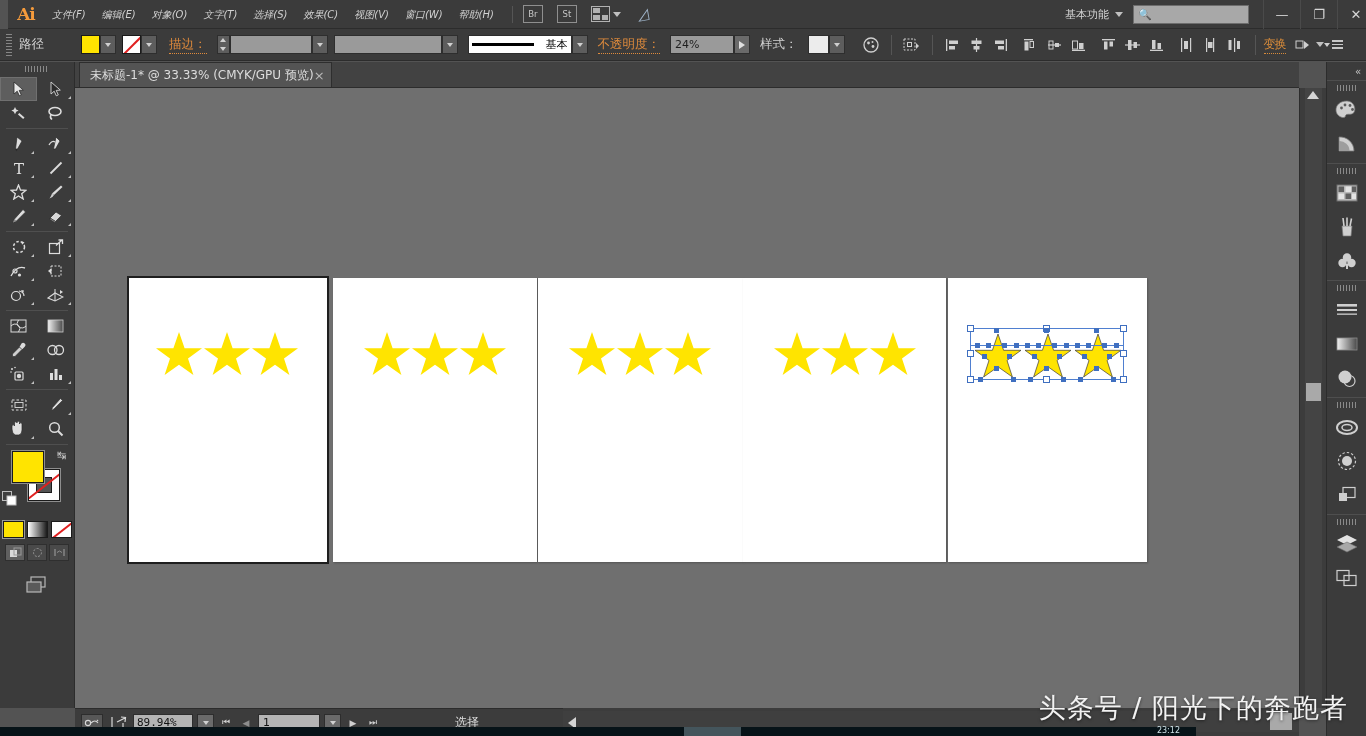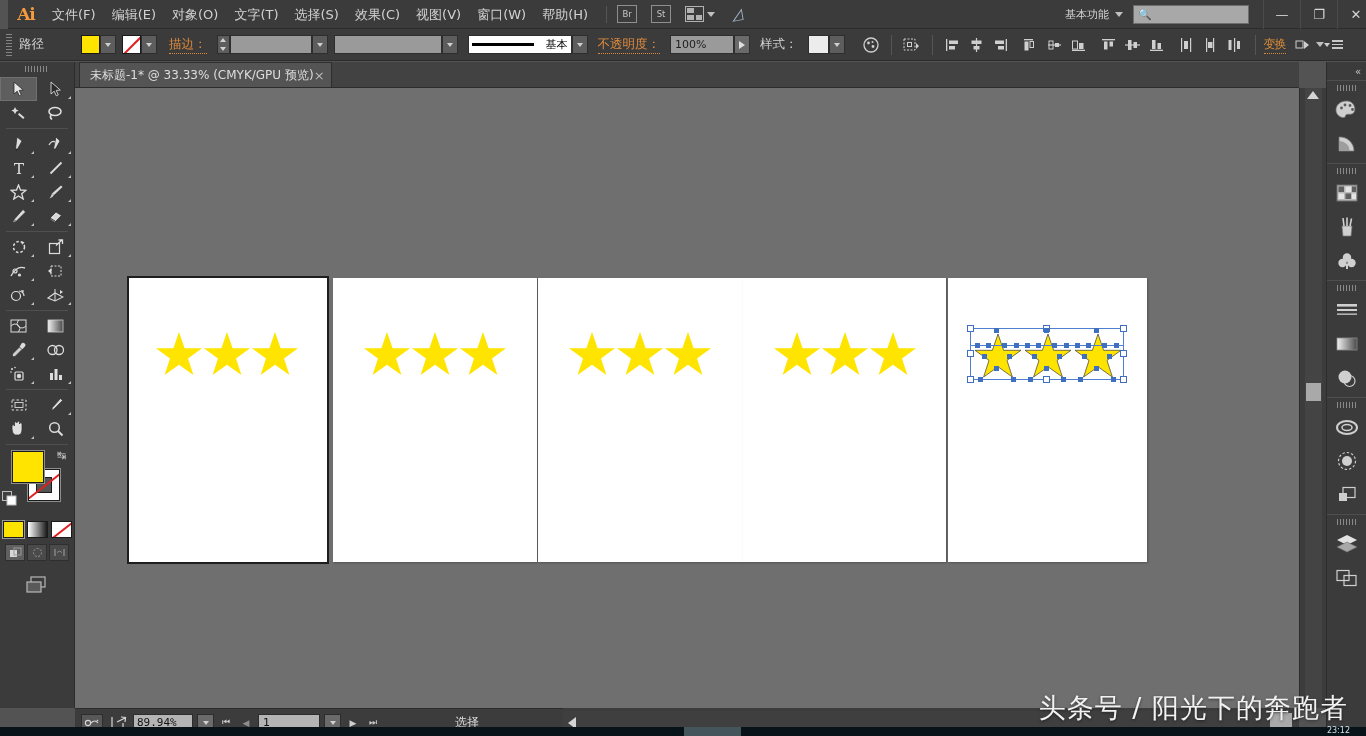--- a/index.html
+++ b/index.html
@@ -21,21 +21,21 @@
     display: flex; align-items: center;
     border-bottom: 1px solid #2c2c2c;
   }
   .ai-logo {
     width: 36px; height: 29px; display: flex; align-items: center; justify-content: center;
     font-family: "DejaVu Serif", "Liberation Serif", serif;
     font-weight: bold; font-size: 17px; color: #f59b3c; letter-spacing: -1px;
   }
   .menu-item {
     padding: 0 8px; height: 29px; line-height: 29px;
-    font-size: 13px; color: #d2d2d2; cursor: default; white-space: nowrap;
+    font-size: 10px; color: #d2d2d2; cursor: default; white-space: nowrap; font-style: italic;
   }
   .mb-sep { width: 1px; height: 17px; background: #555; margin: 0 10px; }
   .mb-box {
     width: 20px; height: 18px; border: 1px solid #8f8f8f;
     display: flex; align-items: center; justify-content: center;
     font-size: 8.5px; color: #c6c6c6; margin-right: 14px; cursor: pointer;
   }
   .mb-arrange {
     display: flex; align-items: center; gap: 3px; margin-right: 16px; cursor: pointer;
   }
@@ -270,21 +270,21 @@
     cursor: pointer; color: #d4d4d4;
   }
 
   
   .watermark {
     position: absolute; right: 18px; top: 690px; font-size: 27px; color: #f2f2f2;
     font-family: "DejaVu Sans", "Liberation Sans", sans-serif;
     text-shadow: 0 1px 3px rgba(0,0,0,.5); white-space: nowrap; letter-spacing: 1px;
   }
   .taskbar {
-    position: absolute; left: 0; top: 727px; width: 1366px; height: 9px;
+    position: absolute; left: 0; top: 727px; width: 1196px; height: 9px;
     background: #071318;
   }
   .taskbar .tb-active { position: absolute; left: 684px; top: 0; width: 57px; height: 9px; background: #44555c; }
   .taskbar .tb-clock { position: absolute; right: 16px; top: -1px; font-size: 8px; color: #cfe3e8; }
 </style>
 </head>
 <body>
 
 <div id="app">
 
@@ -359,21 +359,21 @@
 
     <div class="brush-field" style="margin-left:10px">
       <div class="brush-line"></div>
       <div class="brush-txt">基本</div>
     </div>
     <div class="mini-drop">
         <i class="caret-sm"></i>
       </div>
 
     <div class="cb-label dotted" style="margin-left:10px">不透明度：</div>
-    <div class="op-field">100%</div>
+    <div class="op-field">24%</div>
     <div class="play-btn">
         <i class="caret-r"></i>
       </div>
 
     <div class="cb-label" style="margin-left:10px">样式：</div>
     <div class="style-sw"></div>
     <div class="mini-drop">
         <i class="caret-sm"></i>
       </div>
 

